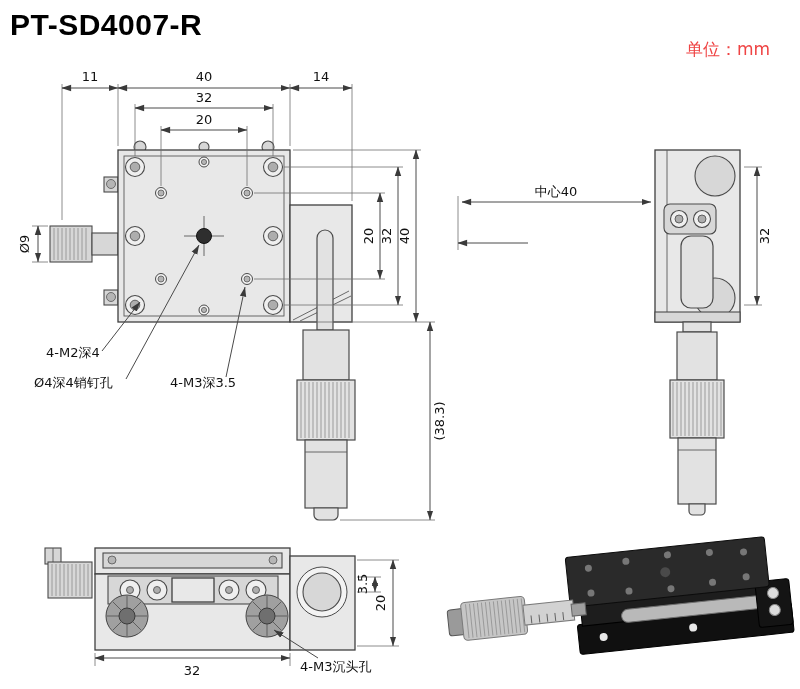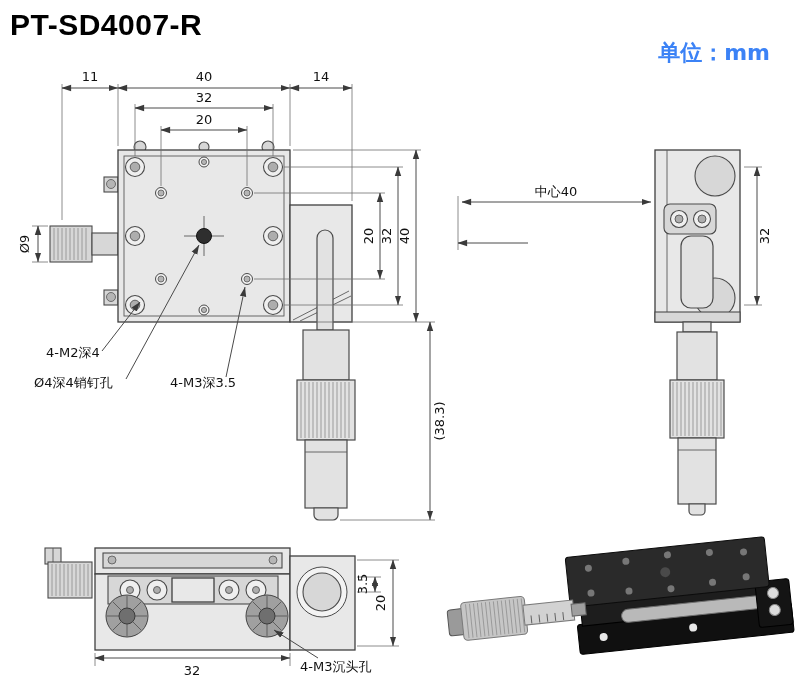--- a/index.html
+++ b/index.html
@@ -1,21 +1,21 @@
 <!DOCTYPE html>
 <html><head>
 <meta charset="utf-8">
 <style>
   * { margin:0; padding:0; box-sizing:border-box; }
   html,body { width:800px; height:689px; background:#ffffff;
               font-family:"DejaVu Sans", sans-serif; }
   .canvas { position:relative; width:800px; height:689px; background:#ffffff; overflow:hidden; }
   .title { position:absolute; left:10px; top:8px; font-size:30px; font-weight:bold; color:#000;
            font-family:"Liberation Sans","DejaVu Sans",sans-serif; letter-spacing:0.5px; }
-  .unit  { position:absolute; right:30px; top:38px; font-size:22px; font-weight:bold; color:#3b82f6; }
+  .unit  { position:absolute; right:30px; top:38px; font-size:17px; font-weight:normal; color:#ef4444; }
   svg.draw { position:absolute; left:0; top:0; display:block; }
 
   .plate  { fill:#e8e8e8; stroke:#3f3f3f; stroke-width:1.3; }
   .part   { fill:#d7d7d7; stroke:#4a4a4a; stroke-width:1.1; }
   .cyl    { fill:#e2e2e2; stroke:#4a4a4a; stroke-width:1.2; }
   .hole1  { fill:#f3f3f3; stroke:#4a4a4a; stroke-width:1; }
   .hole2  { fill:#b5b5b5; stroke:#555555; stroke-width:0.8; }
   .screwO { fill:#efefef; stroke:#4a4a4a; stroke-width:1.1; }
   .screwI { fill:#adadad; stroke:#555555; stroke-width:0.9; }
   .pin    { fill:#2e2e2e; stroke:#111111; }

